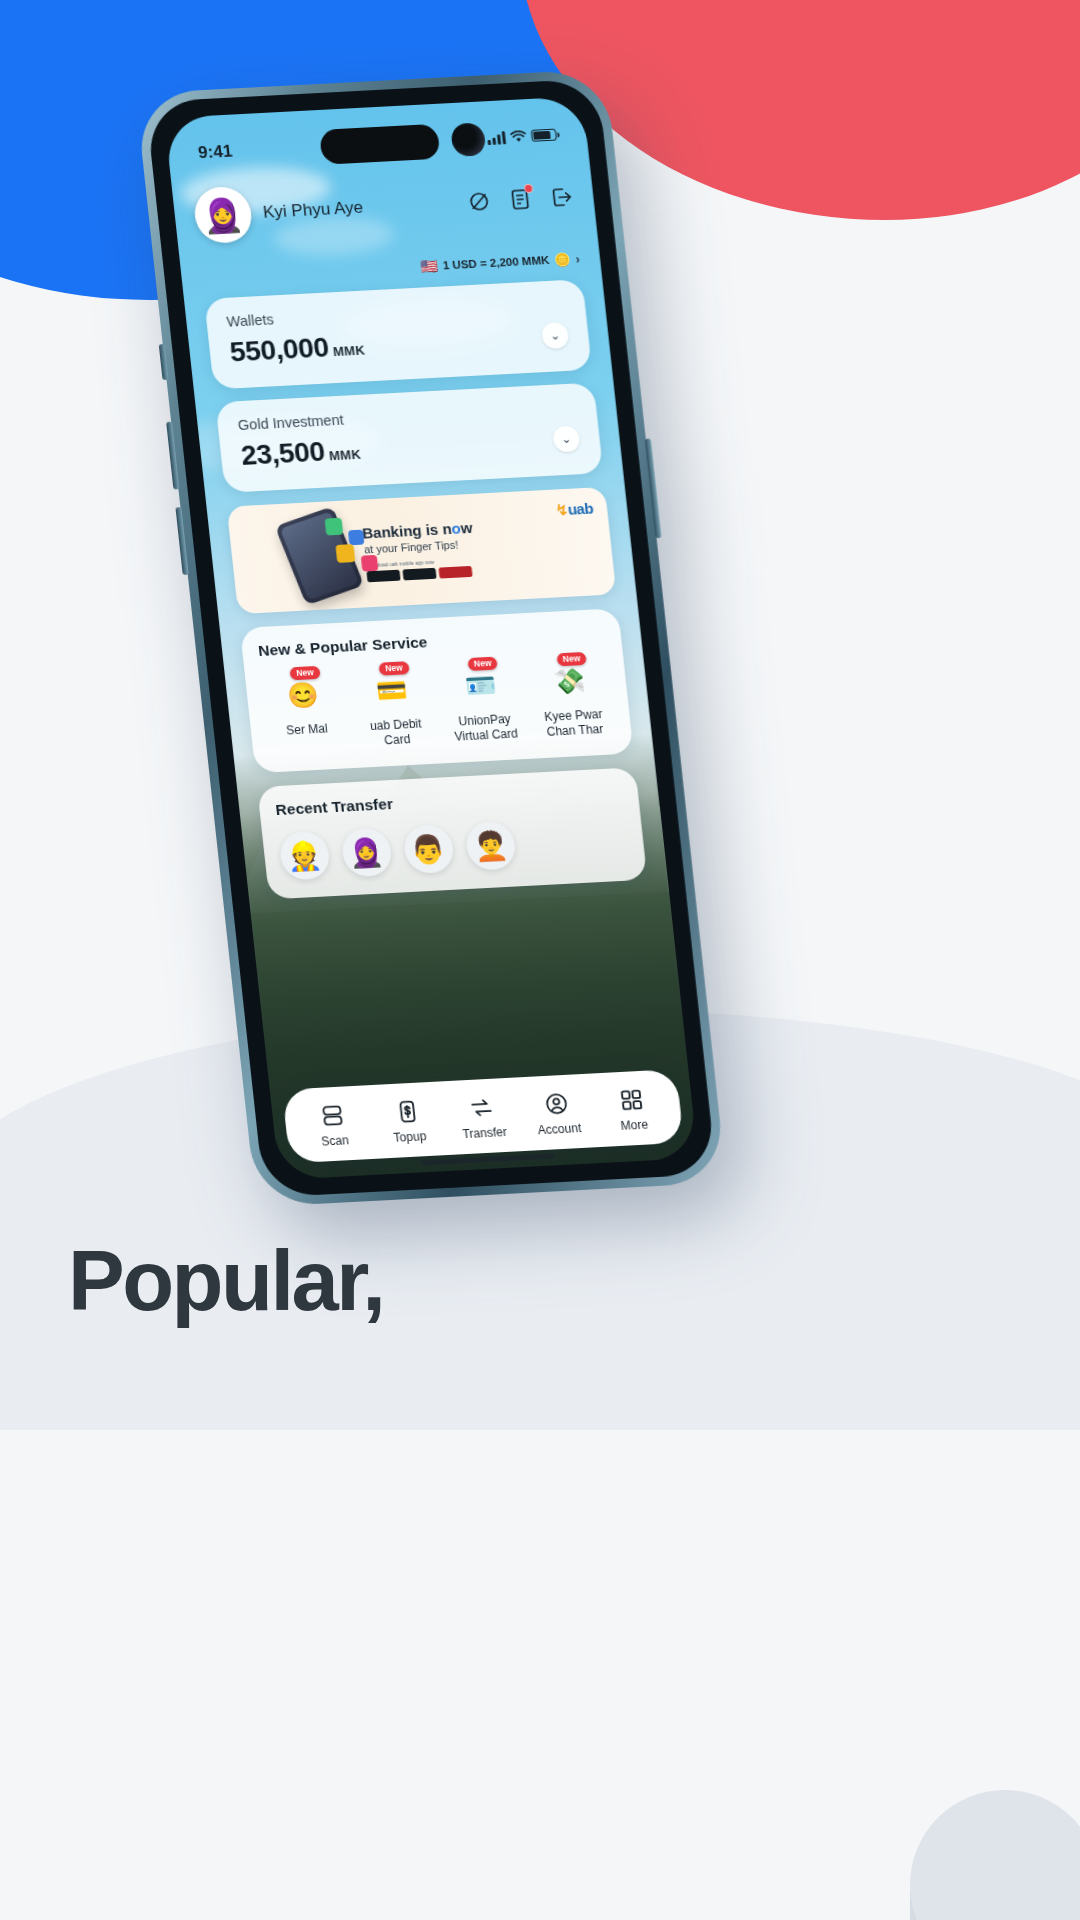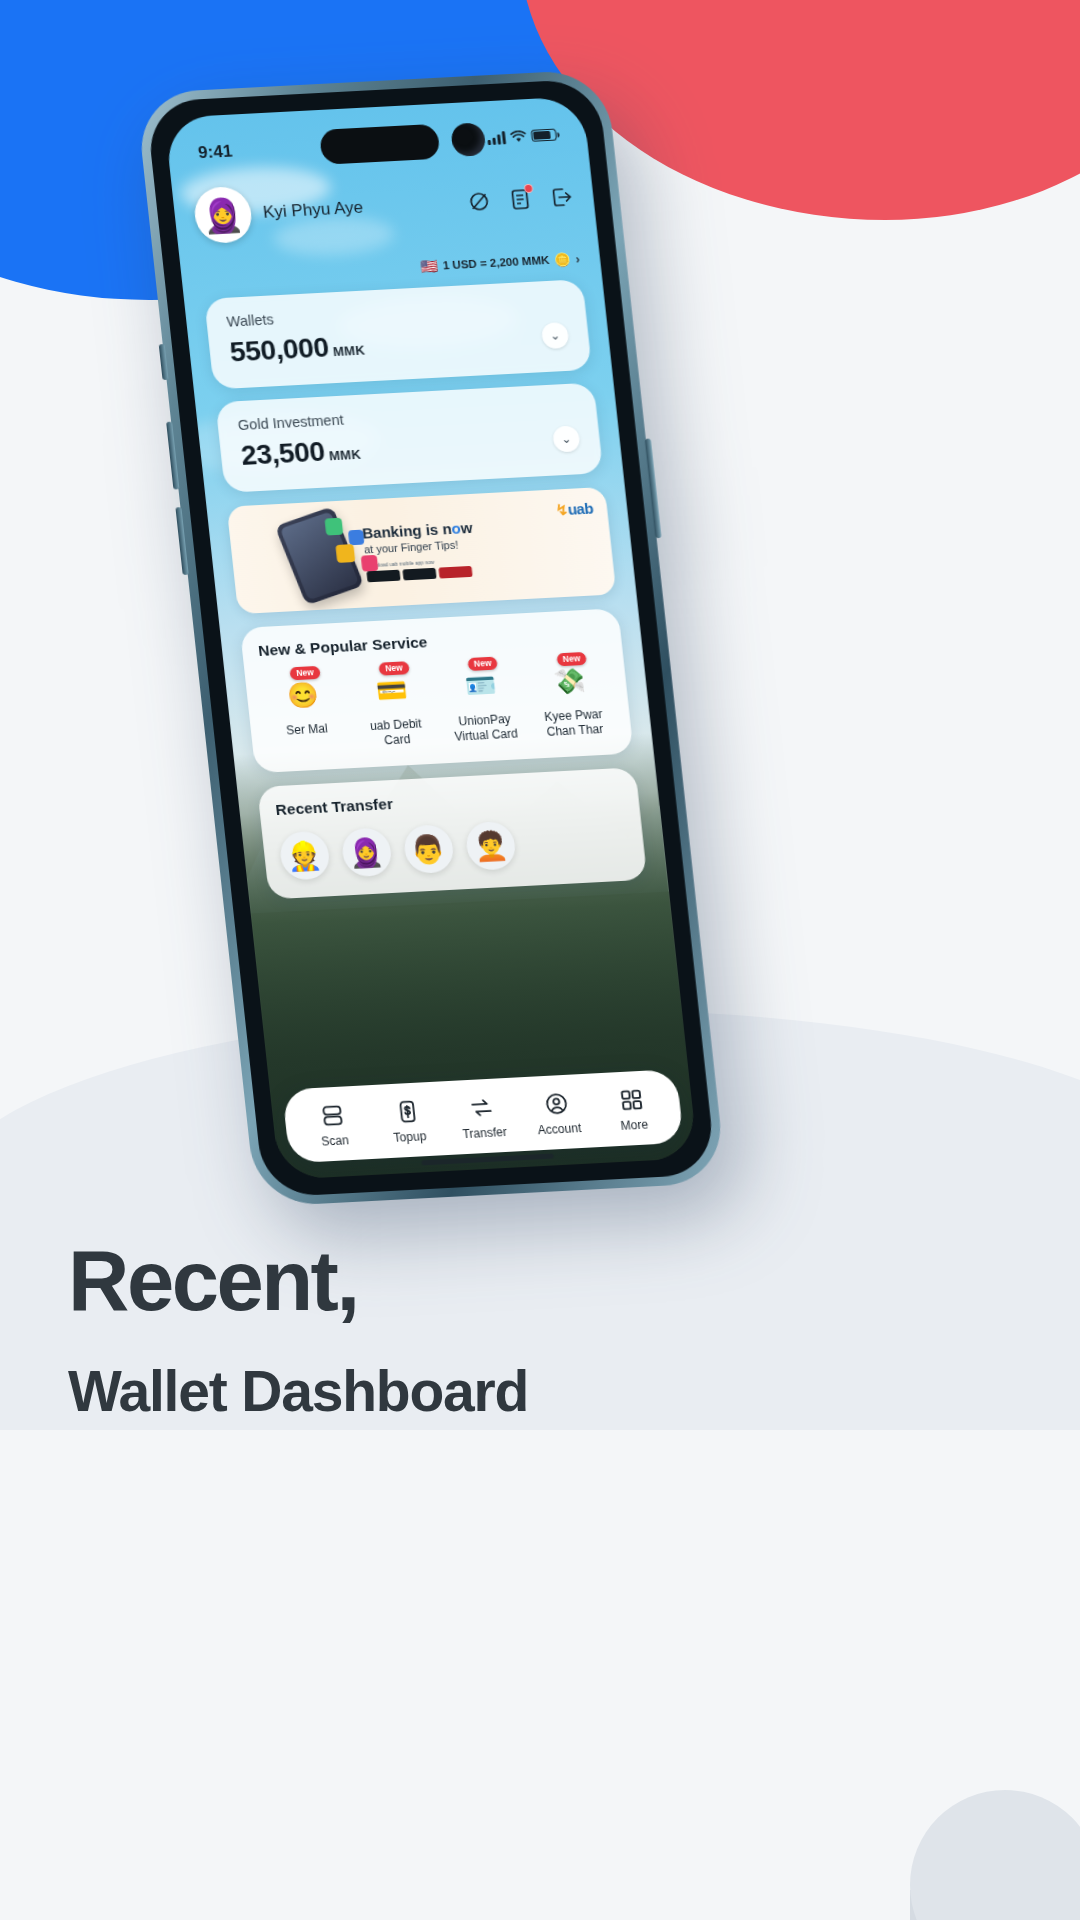--- a/index.html
+++ b/index.html
@@ -487,15 +487,14 @@
           </div>
         </div>
         <div class="home-bar"></div>
 
       </div>
     </div>
   </div>
 </div>
 
 <div class="caption">
-  <div class="cap-1">Recent,</div>
-  <div class="cap-2">Wallet Dashboard</div>
+  <div class="cap-1">Popular,</div>
 </div>
 
 </body></html>

